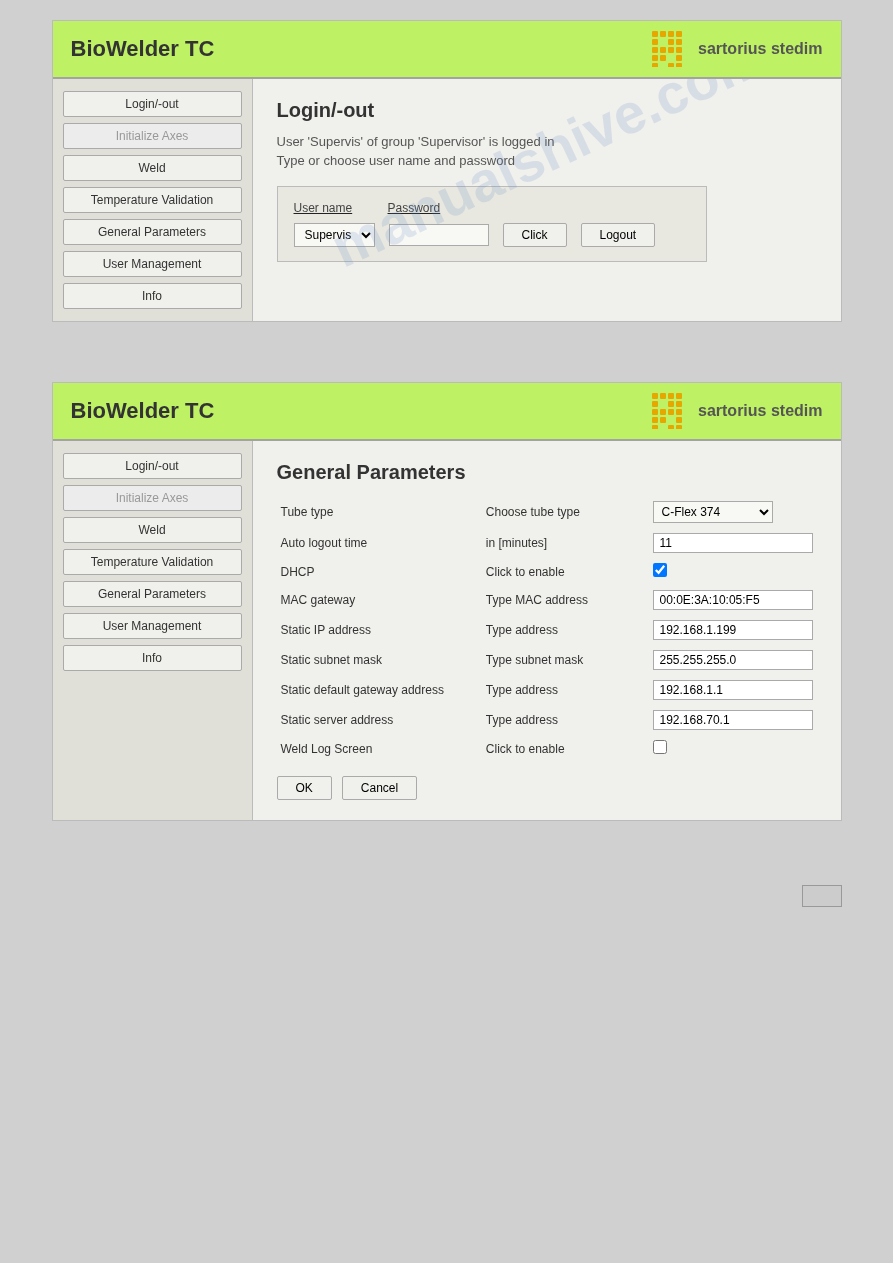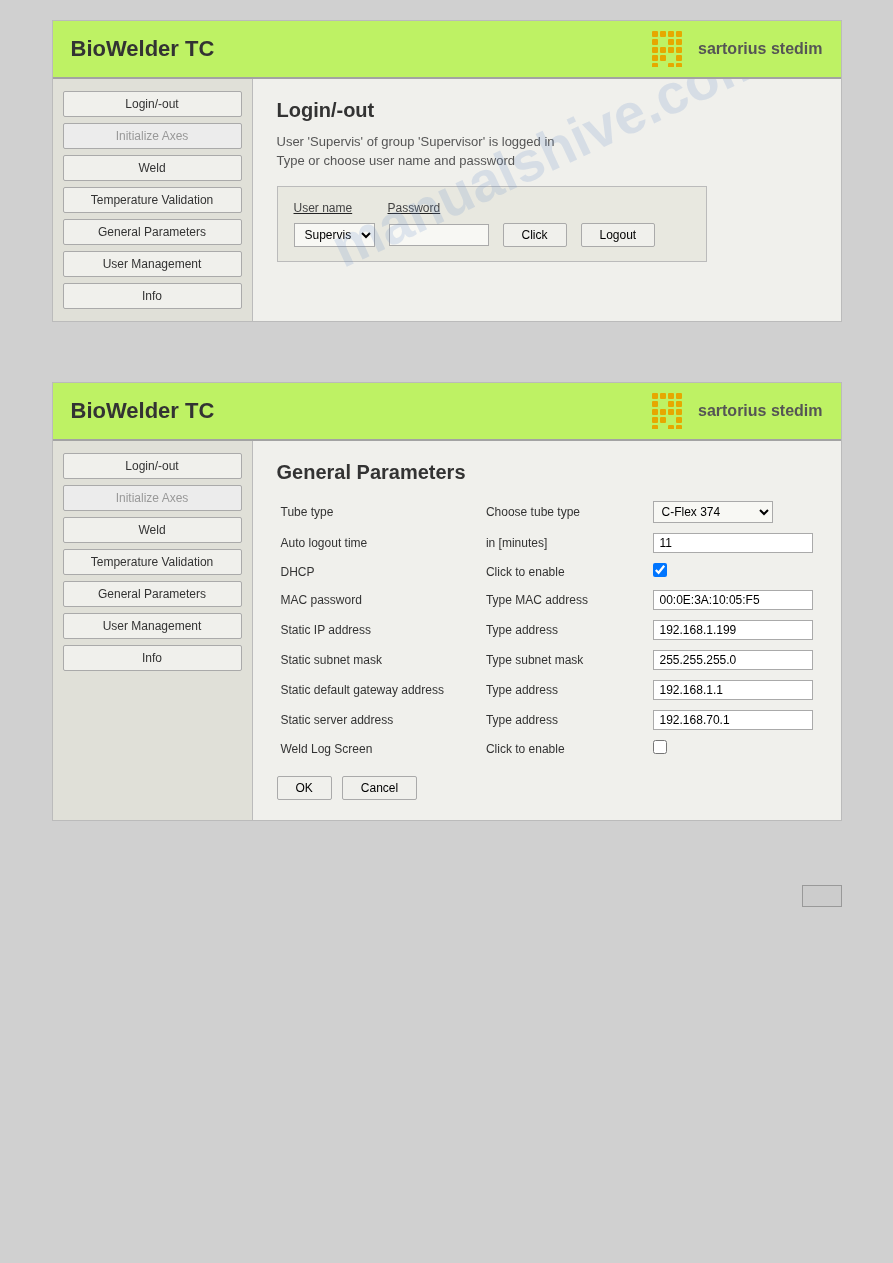--- a/index.html
+++ b/index.html
@@ -379,21 +379,21 @@
 
             <tr>
               <td class="gp-cell">DHCP</td>
               <td class="gp-cell">Click to enable</td>
               <td class="gp-cell">
                 <input type="checkbox" class="gp-checkbox" checked="" style="">
               </td>
             </tr>
 
             <tr>
-              <td class="gp-cell">MAC password</td>
+              <td class="gp-cell">MAC gateway</td>
               <td class="gp-cell">Type MAC address</td>
               <td class="gp-cell">
                 <input type="text" class="gp-input" value="00:0E:3A:10:05:F5" style="">
               </td>
             </tr>
 
             <tr>
               <td class="gp-cell">Static IP address</td>
               <td class="gp-cell">Type address</td>
               <td class="gp-cell">

